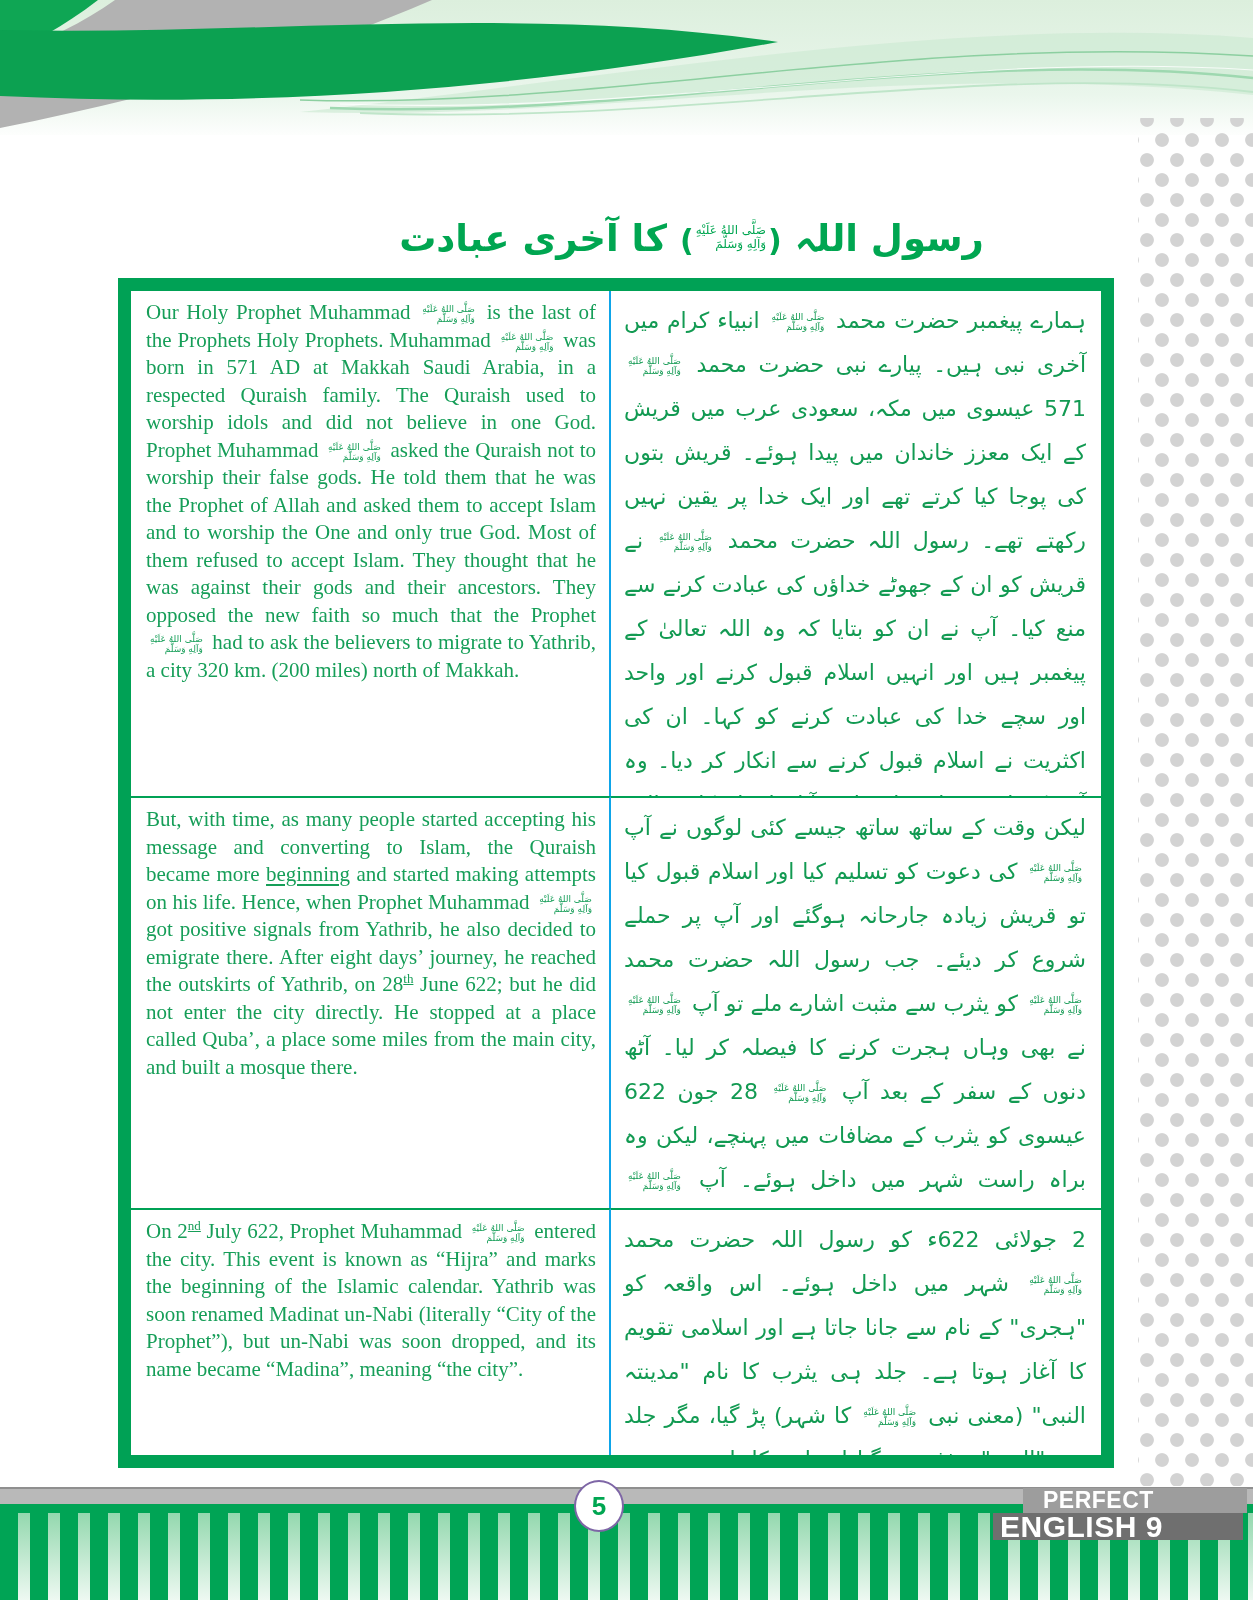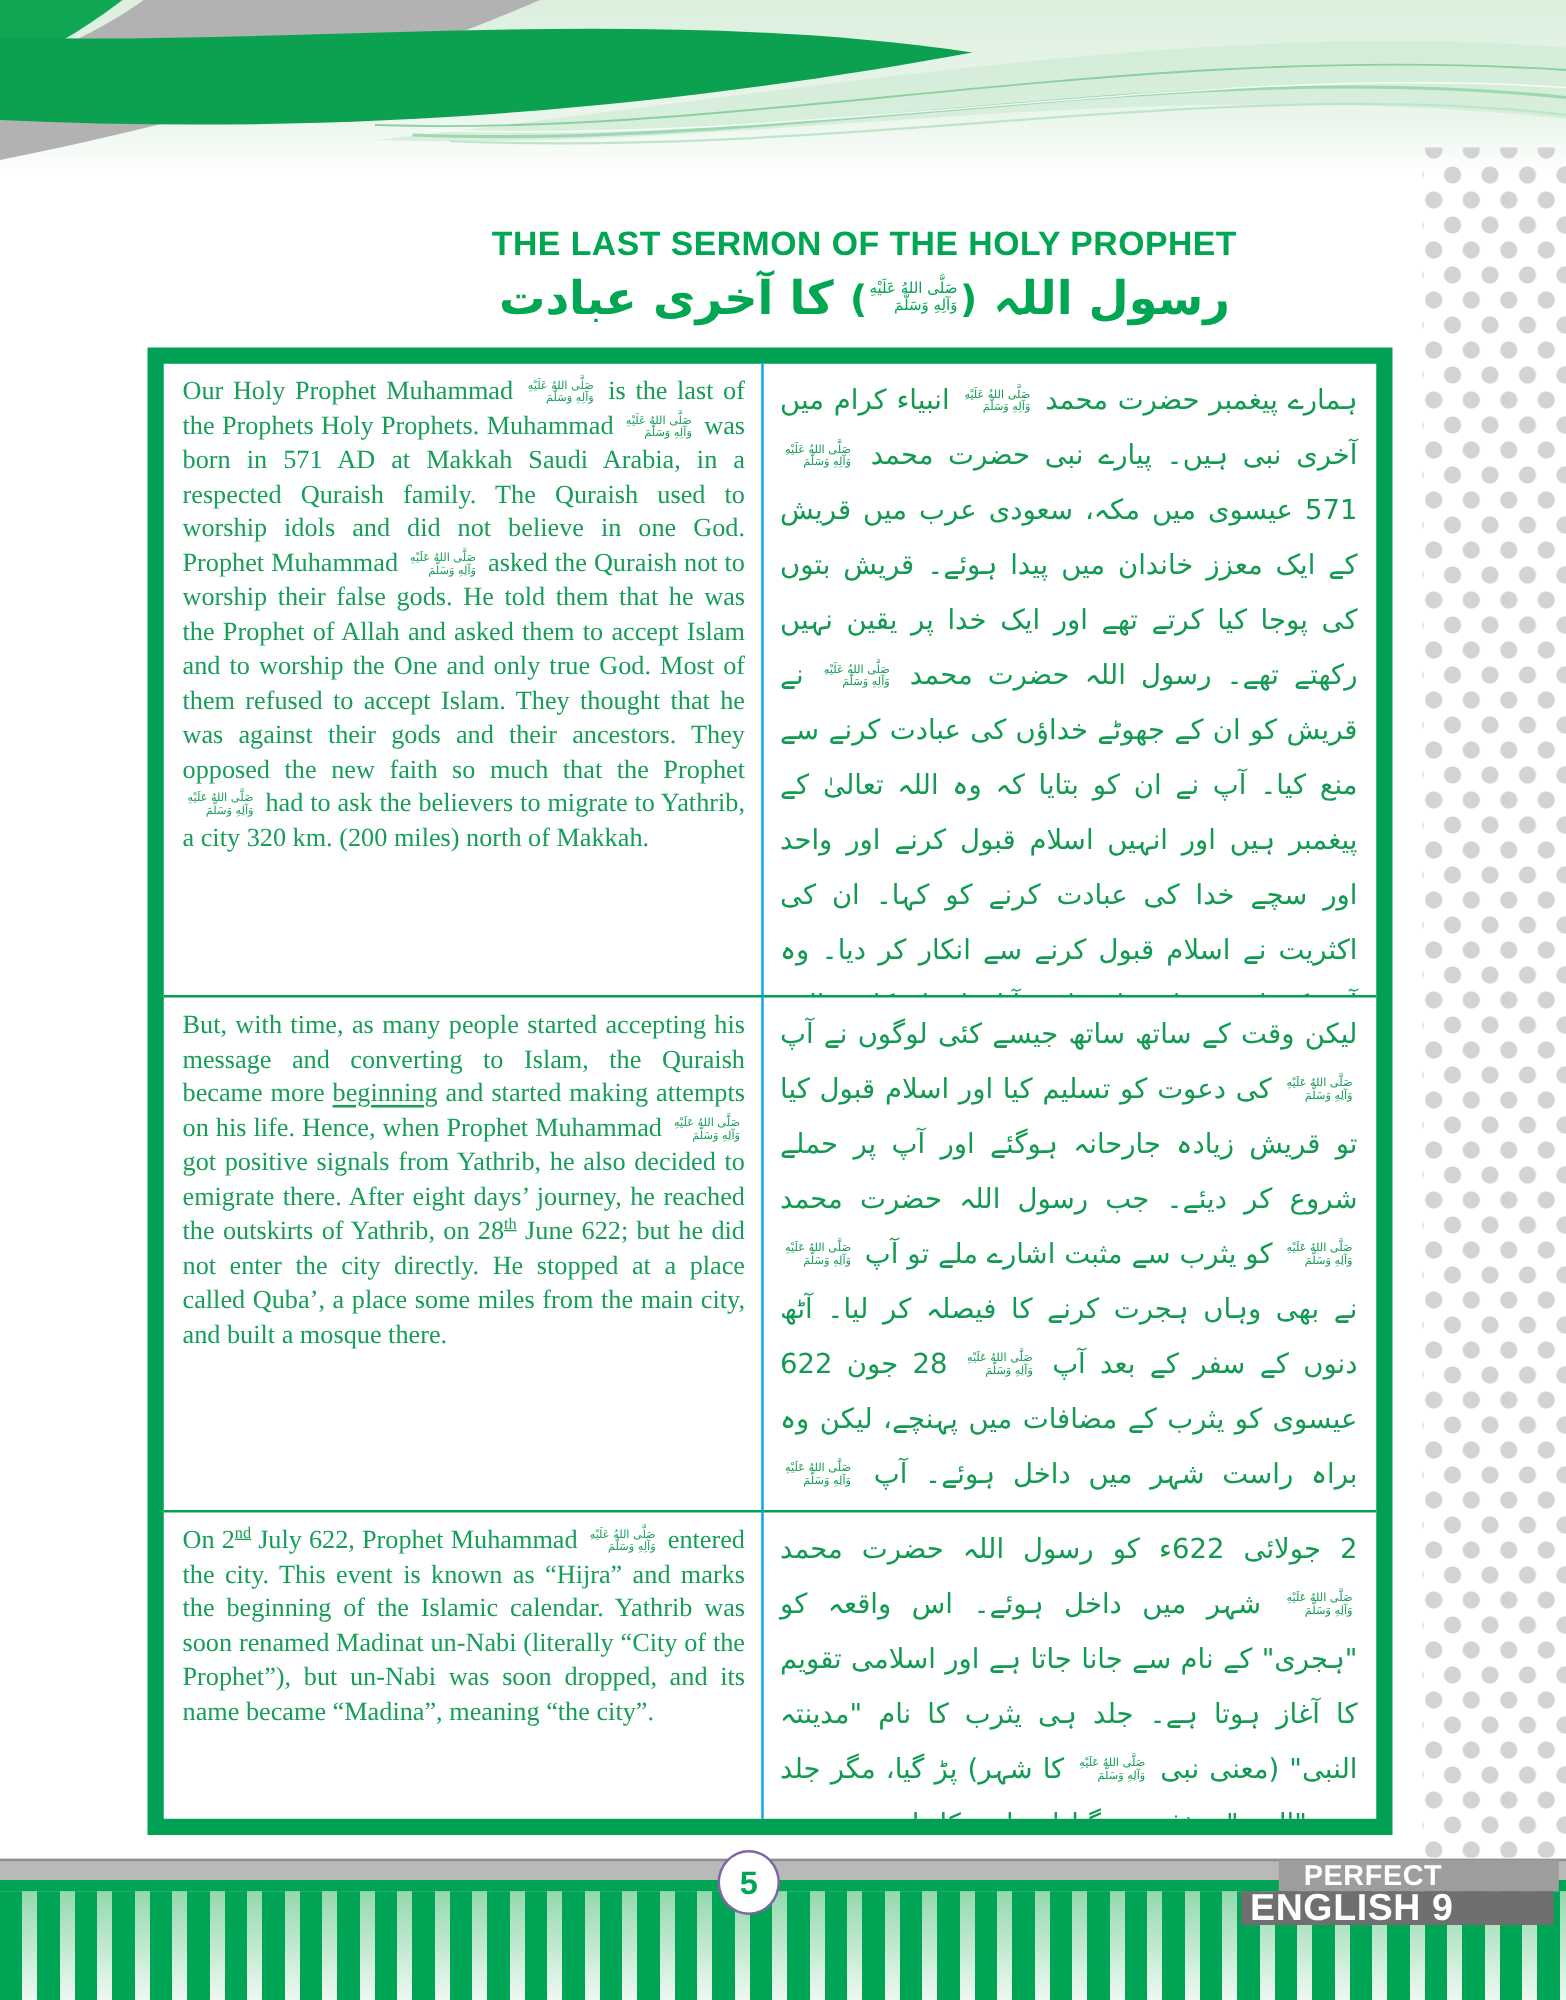--- a/index.html
+++ b/index.html
@@ -111,21 +111,20 @@
     <path d="M300,100 C600,110 900,33 1253,56" stroke="#8ccfa0" stroke-width="1.5" fill="none"></path>
     <path d="M340,104 C660,116 950,50 1253,70" stroke="#ffffff" stroke-width="1.2" fill="none" opacity="0.8"></path>
     <path d="M115,0 L432,0 C312,52 168,94 0,128 L0,60 C45,40 85,22 115,0 Z" fill="#b2b2b2"></path>
     <path d="M0,0 L98,0 C64,26 32,44 0,56 Z" fill="#0fa654"></path>
     <path d="M0,30 C250,36 520,4 778,42 C560,82 300,110 0,96 Z" fill="#0ca151"></path>
   </svg>
 
   <div class="dots"></div>
 
 
-  <div class="title-en">THE LAST SERMON OF THE HOLY PROPHET</div>
   <div class="title-ur">
     <span>رسول اللہ</span>
     <span class="paren">(</span><span class="saw big">
         <span>صَلَّى اللهُ عَلَيْهِ</span>
         <span>وَآلِهِ وَسَلَّمَ</span>
       </span><span class="paren">)</span>
     <span>کا آخری عبادت</span>
   </div>
 
   <div class="tbl">

